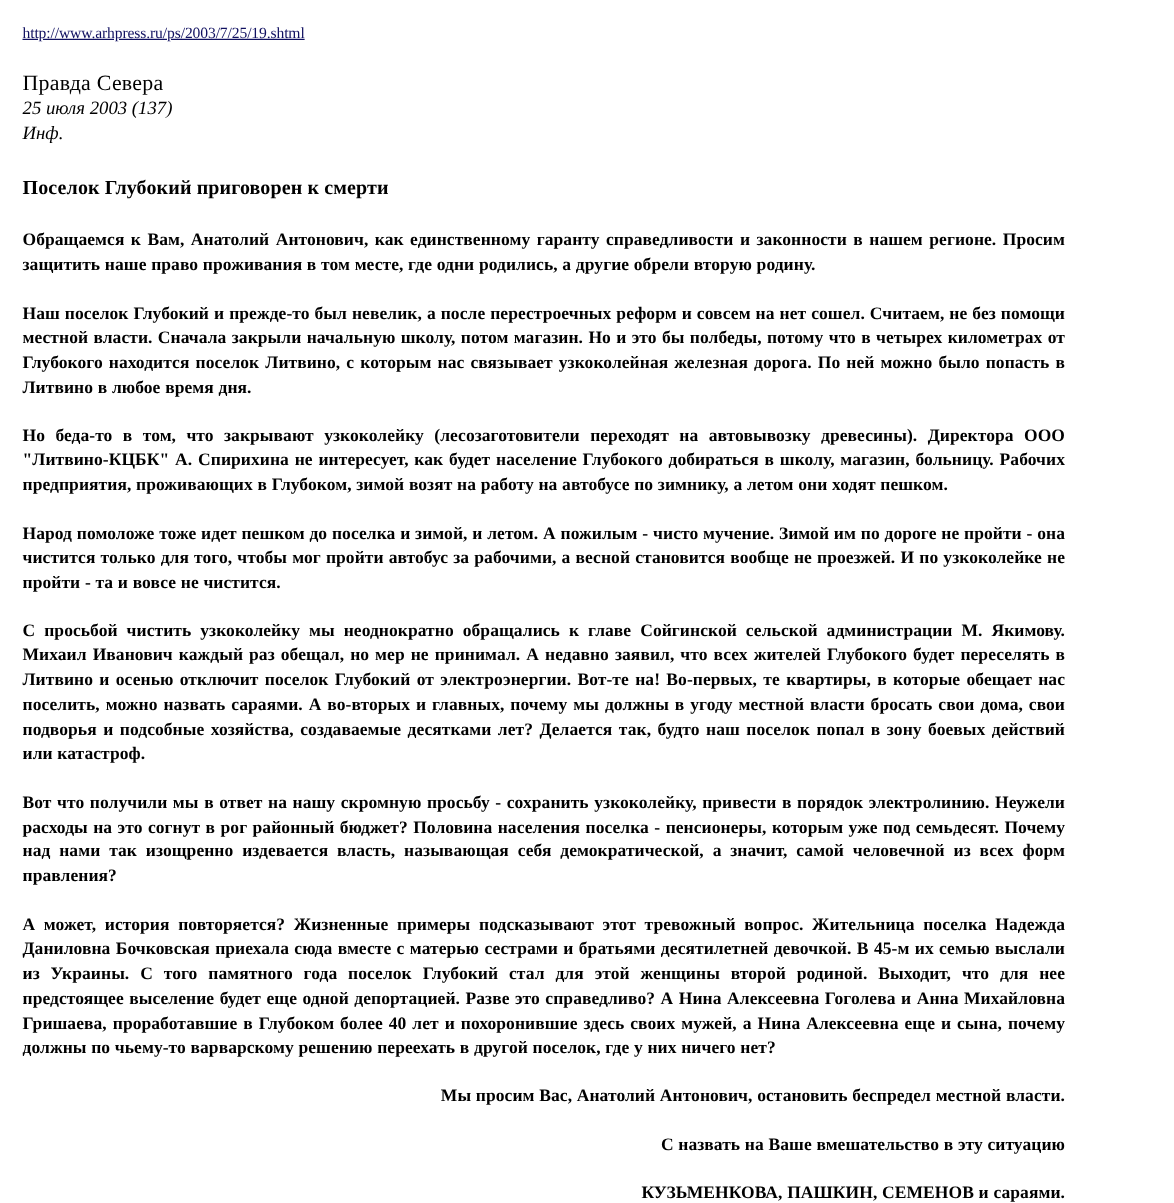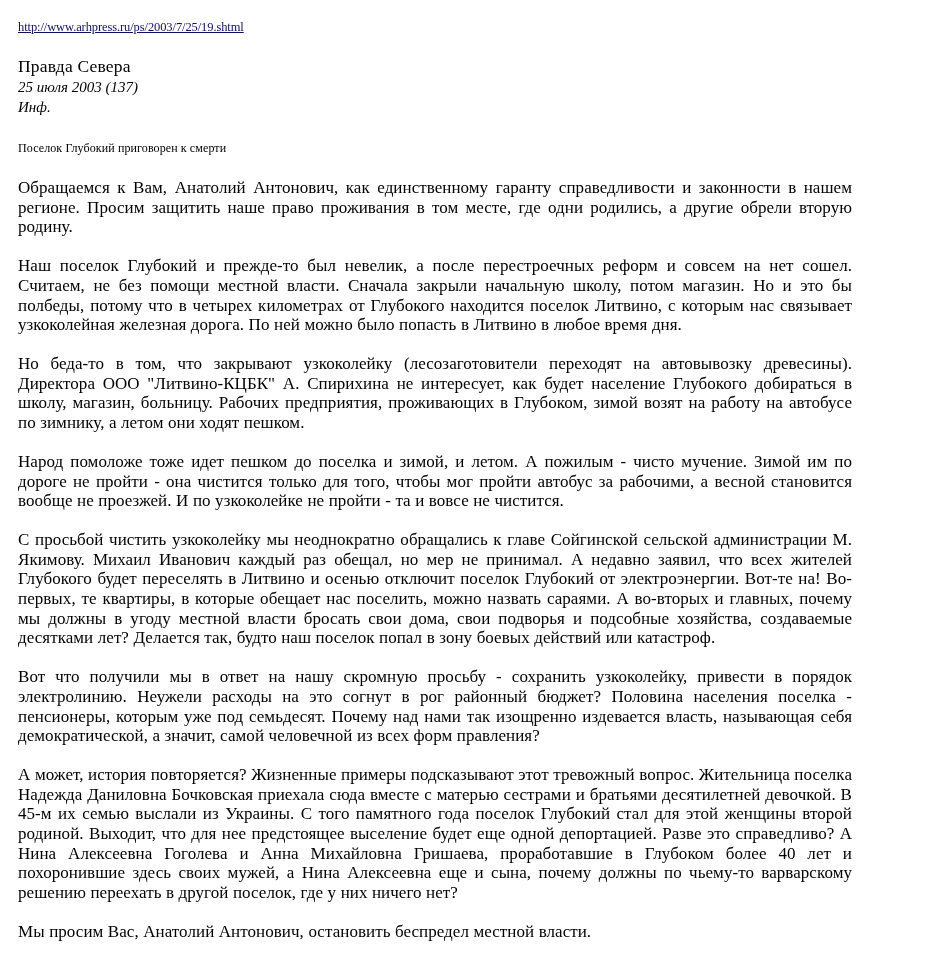--- a/index.html
+++ b/index.html
@@ -40,41 +40,42 @@
   .issue-line, .byline {
     font-size: 15px;
     font-style: italic;
     line-height: 1.27;
     margin: 0;
   }
   .issue-line { margin-top: 1px; }
   .byline { margin-top: 1px; }
 
   .headline {
-    font-size: 12px;
-    font-weight: normal;
+    font-size: 16px;
+    font-weight: bold;
     margin: 24px 0 0 0;
     line-height: 1.3;
     letter-spacing: 0.1px;
   }
 
   .body-block {
     margin-top: 21px;
   }
   p.para {
-    font-size: 17px;
+    font-size: 14px;
     line-height: 19.7px;
     text-align: justify;
     text-justify: inter-word;
     margin: 0 0 19px 0;
     letter-spacing: 0.05px;
     word-spacing: 0.2px;
+    font-weight: bold;
   }
   p.para.flush {
-    text-align: left;
+    text-align: right;
   }
   p.para:last-child {
     margin-bottom: 0;
   }
 </style>
 </head>
 <body>
 
 <div class="page">
 

